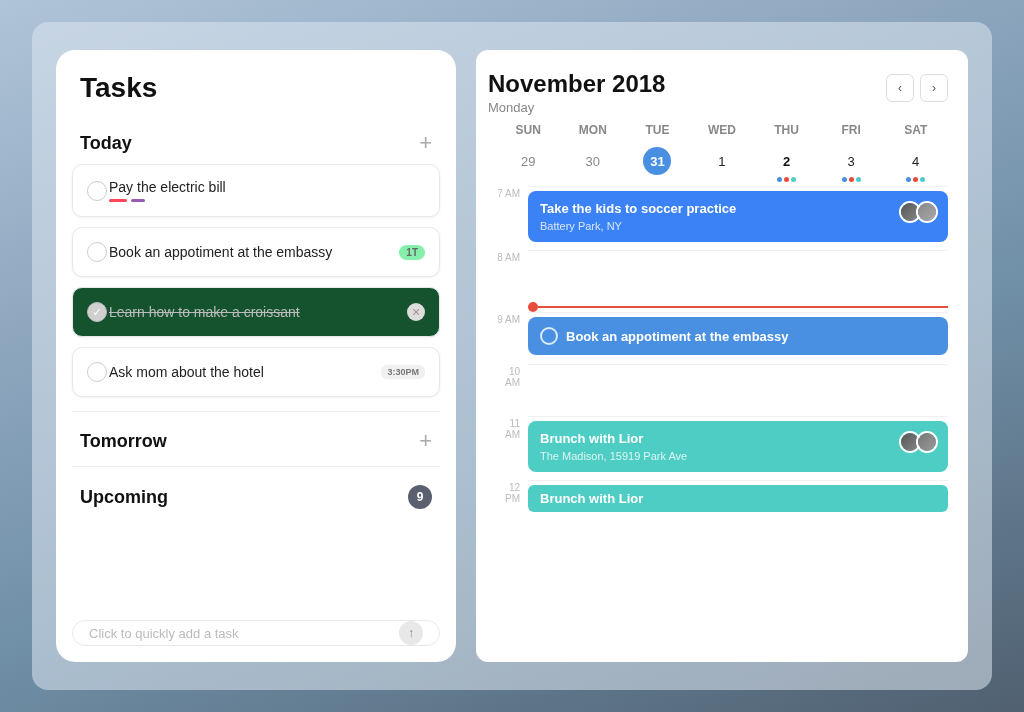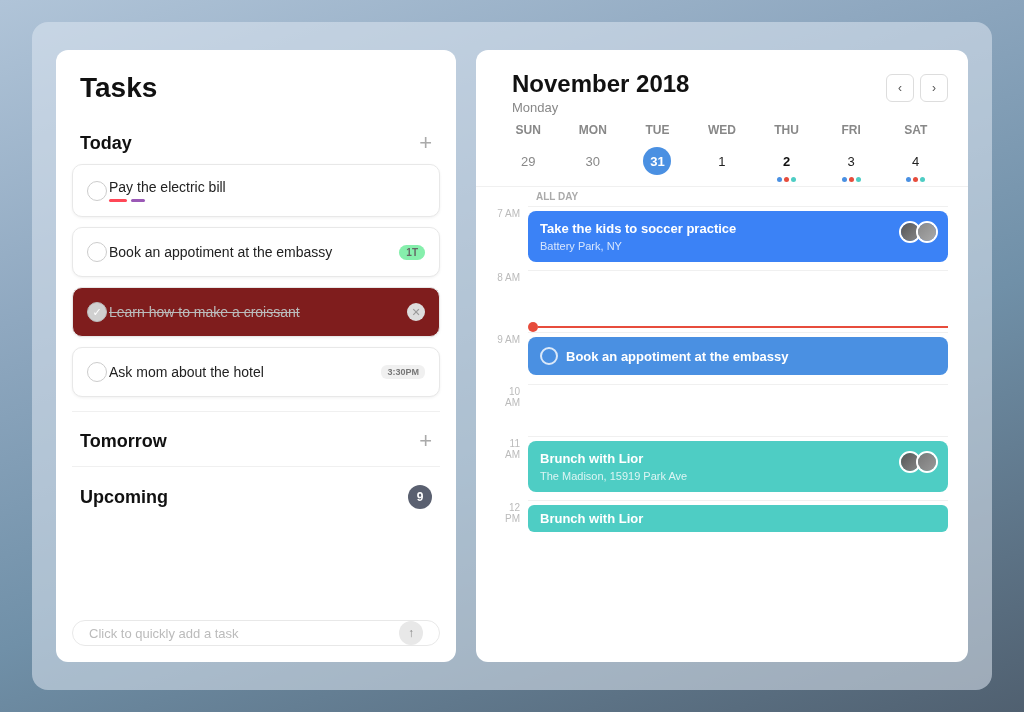--- a/index.html
+++ b/index.html
@@ -18,21 +18,21 @@
       border-radius: 16px;
       padding: 28px 24px;
       display: flex;
       gap: 20px;
       width: 960px;
       height: 668px;
     }
     
     .left-panel {
       background: #fff;
-      border-radius: 12px;
+      border-radius: 19px;
       width: 400px;
       min-height: 100%;
       display: flex;
       flex-direction: column;
       padding: 0 0 16px 0;
       overflow: hidden;
     }
     .page-title {
       font-size: 28px;
       font-weight: 700;
@@ -64,21 +64,21 @@
       border: 1px solid #e8e8e8;
       border-radius: 10px;
       padding: 14px 14px;
       margin-bottom: 10px;
       display: flex;
       align-items: center;
       gap: 2px;
       box-shadow: 0 1px 3px rgba(0,0,0,0.06);
     }
     .task-card.completed {
-      background: #7f1d1d;
+      background: #14532d;
     }
     .task-checkbox {
       width: 20px;
       height: 20px;
       border-radius: 50%;
       border: 1.5px solid #ccc;
       flex-shrink: 0;
       display: flex;
       align-items: center;
       justify-content: center;
@@ -183,21 +183,21 @@
     
     .right-panel {
       background: #fff;
       border-radius: 12px;
       flex: 1;
       display: flex;
       flex-direction: column;
       overflow: hidden;
     }
     .calendar-header {
-      padding: 20px 20px 8px 36px;
+      padding: 20px 20px 8px 12px;
       display: flex;
       align-items: flex-start;
       justify-content: space-between;
     }
     .calendar-month {
       font-size: 24px;
       font-weight: 700;
       color: #111;
     }
     .calendar-day-label {
@@ -518,21 +518,20 @@
           <span class="day-num">4</span>
           <div class="day-dots">
             <div class="dot" style="background:#4a90e2"></div>
             <div class="dot" style="background:#e74c3c"></div>
             <div class="dot" style="background:#4ecdc4"></div>
           </div>
         </div>
       </div>
     </div>
 
-    <div class="all-day-row">ALL DAY</div>
 
     <div class="timeline">
 
       <div class="time-row">
         <div class="time-label">7 AM</div>
         <div class="time-line-area">
           <div class="event-block purple">
             <div class="event-title">Take the kids to soccer practice</div>
             <div class="event-subtitle">Battery Park, NY</div>
             <div class="event-avatars">

